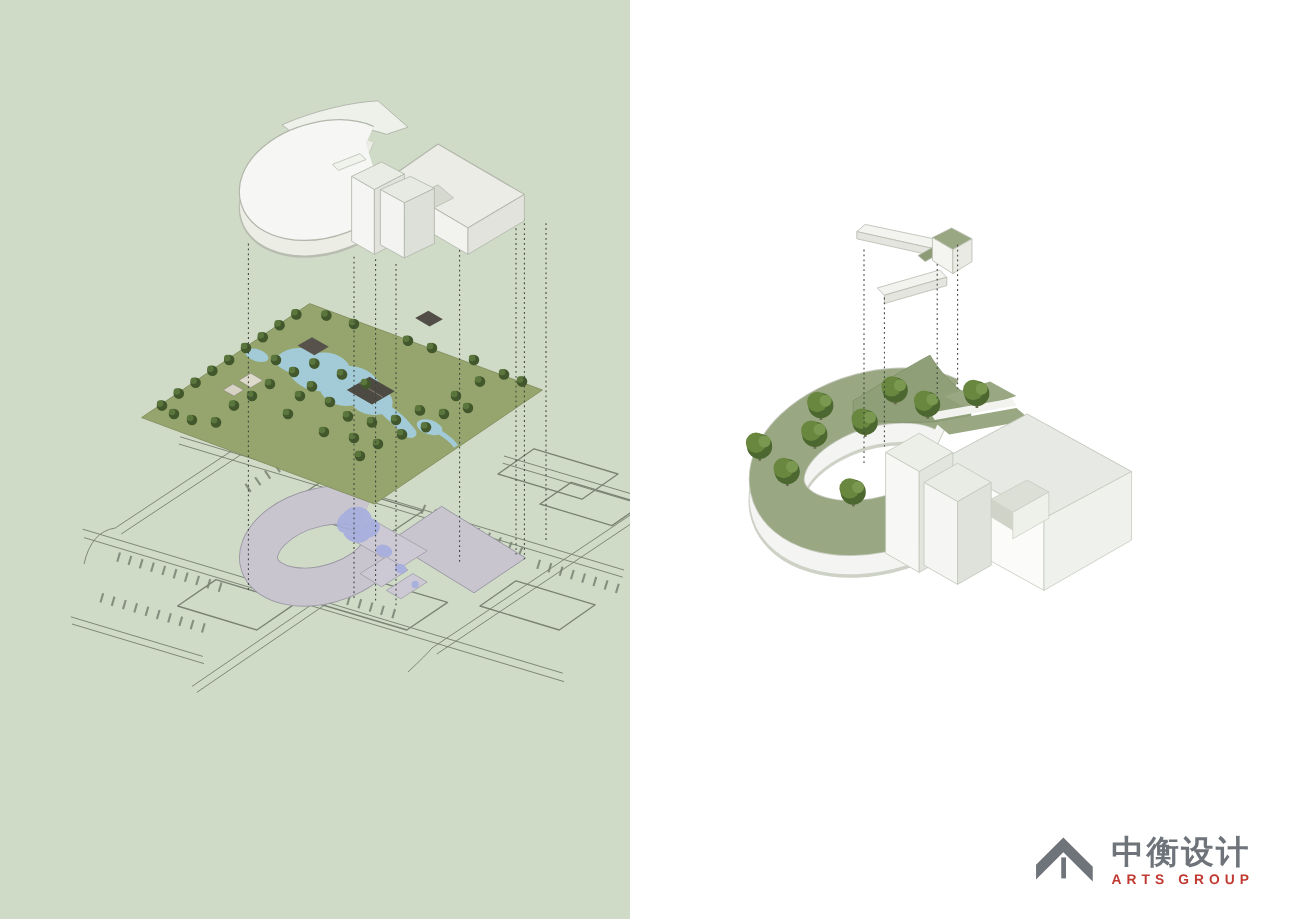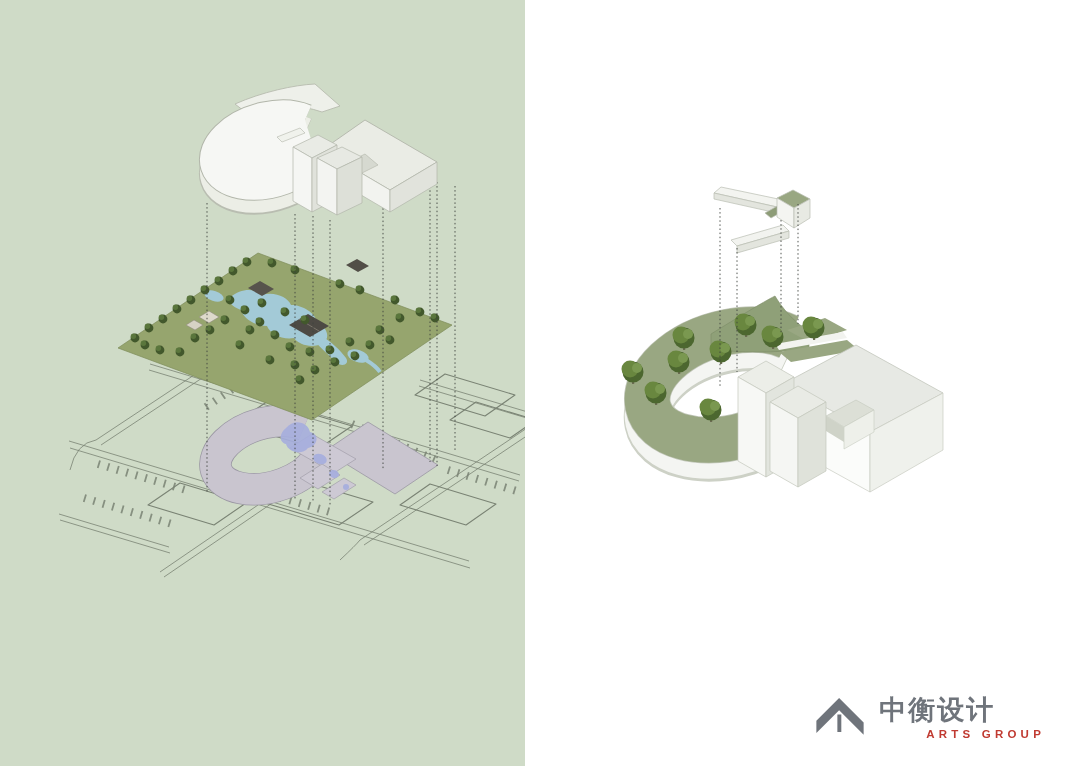--- a/index.html
+++ b/index.html
@@ -17,21 +17,21 @@
   .footprint-fill{fill:var(--footprint-gray,#c9c5cf);}
   .footprint-stroke{stroke:var(--footprint-gray,#c9c5cf);}
   .pwater-fill{fill:var(--plan-water,#a6aede);}
   .dash{stroke:var(--dashed-line,#3f443e);stroke-width:.9;stroke-dasharray:1.5 2.6;fill:none;}
   .roof-stroke{stroke:var(--roof-green,#99a782);}
   .roof-fill{fill:var(--roof-green,#99a782);}
   .white-top{fill:var(--building-white,#f6f7f4);}
   .logo{position:absolute;right:34px;bottom:20px;display:flex;align-items:center;gap:11px;}
   .logo-text{display:flex;flex-direction:column;line-height:1.05;}
   .logo-name{font-size:27px;font-weight:700;color:var(--logo-gray,#6f747b);letter-spacing:2px;}
-  .logo-sub{font-size:11.5px;font-weight:600;color:var(--logo-red,#c03a31);letter-spacing:4.2px;margin-top:3px;margin-left:47px;}
+  .logo-sub{font-size:11.5px;font-weight:600;color:var(--logo-red,#c03a31);letter-spacing:4.2px;margin-top:3px;}
 </style>
 </head>
 <body>
 
 <div class="stage">
 
   <div class="panel panel-left">
     <svg width="549" height="766" viewBox="0 0 549 766">
       <defs>
         <g id="gtree">

